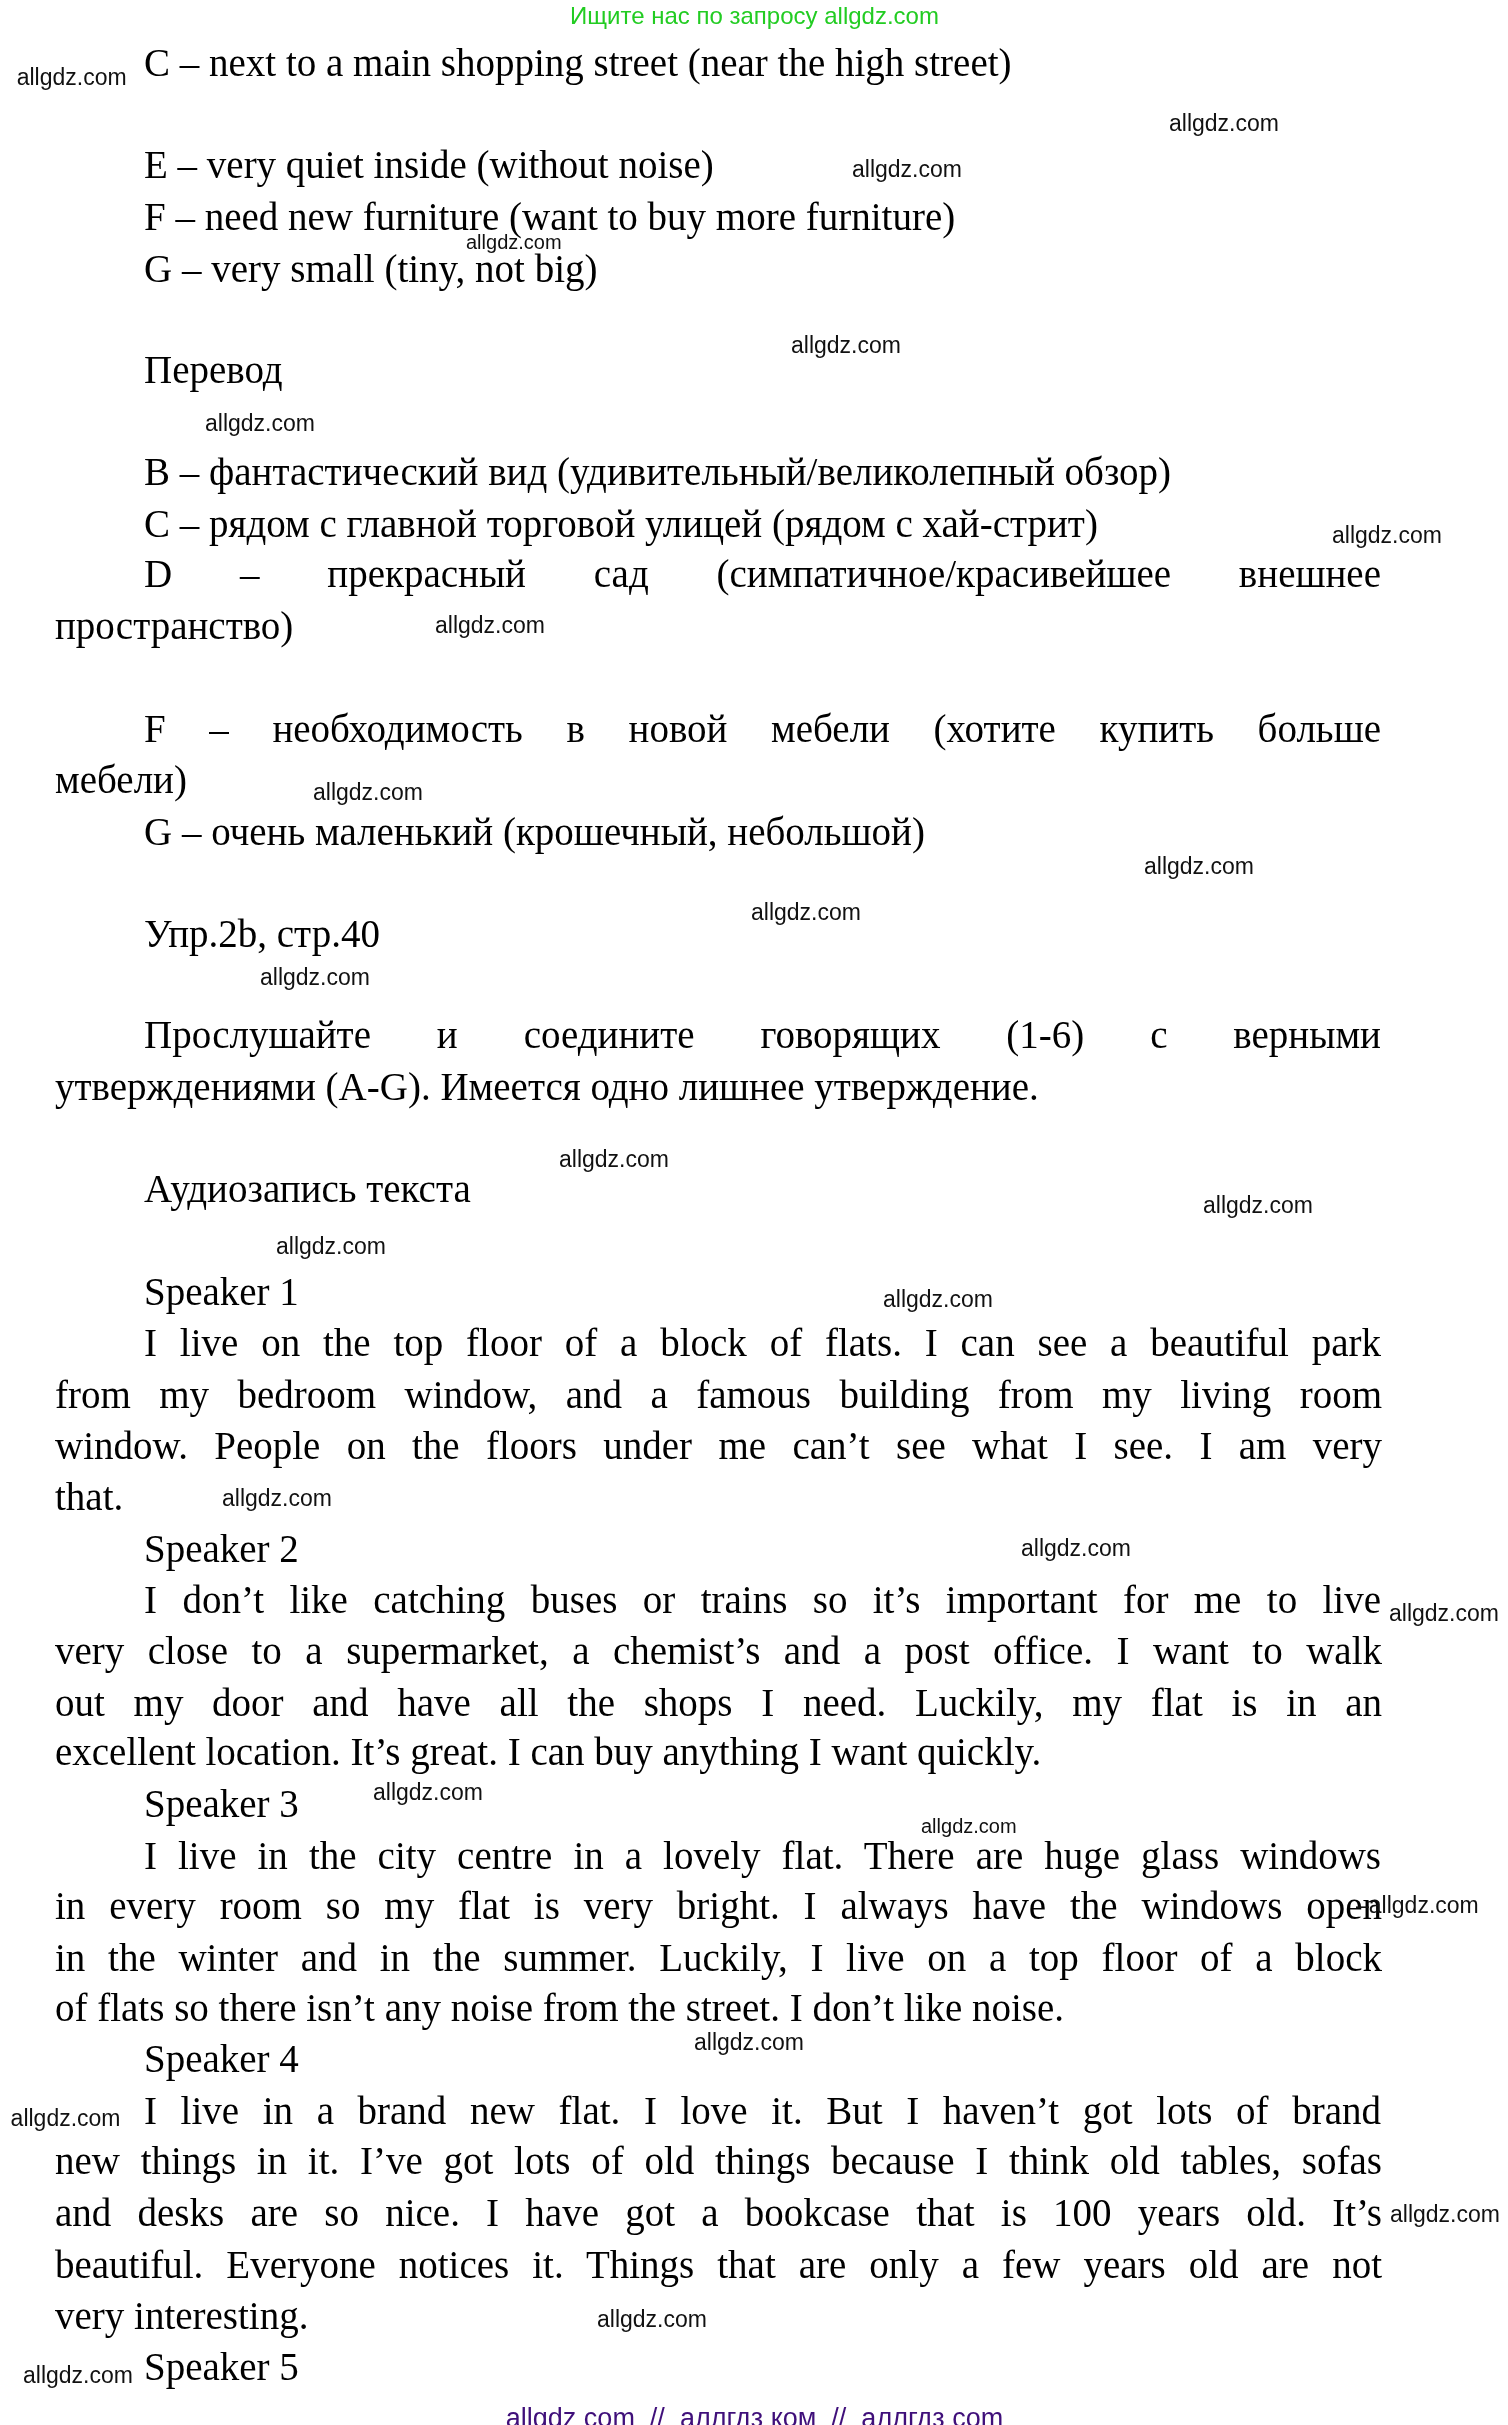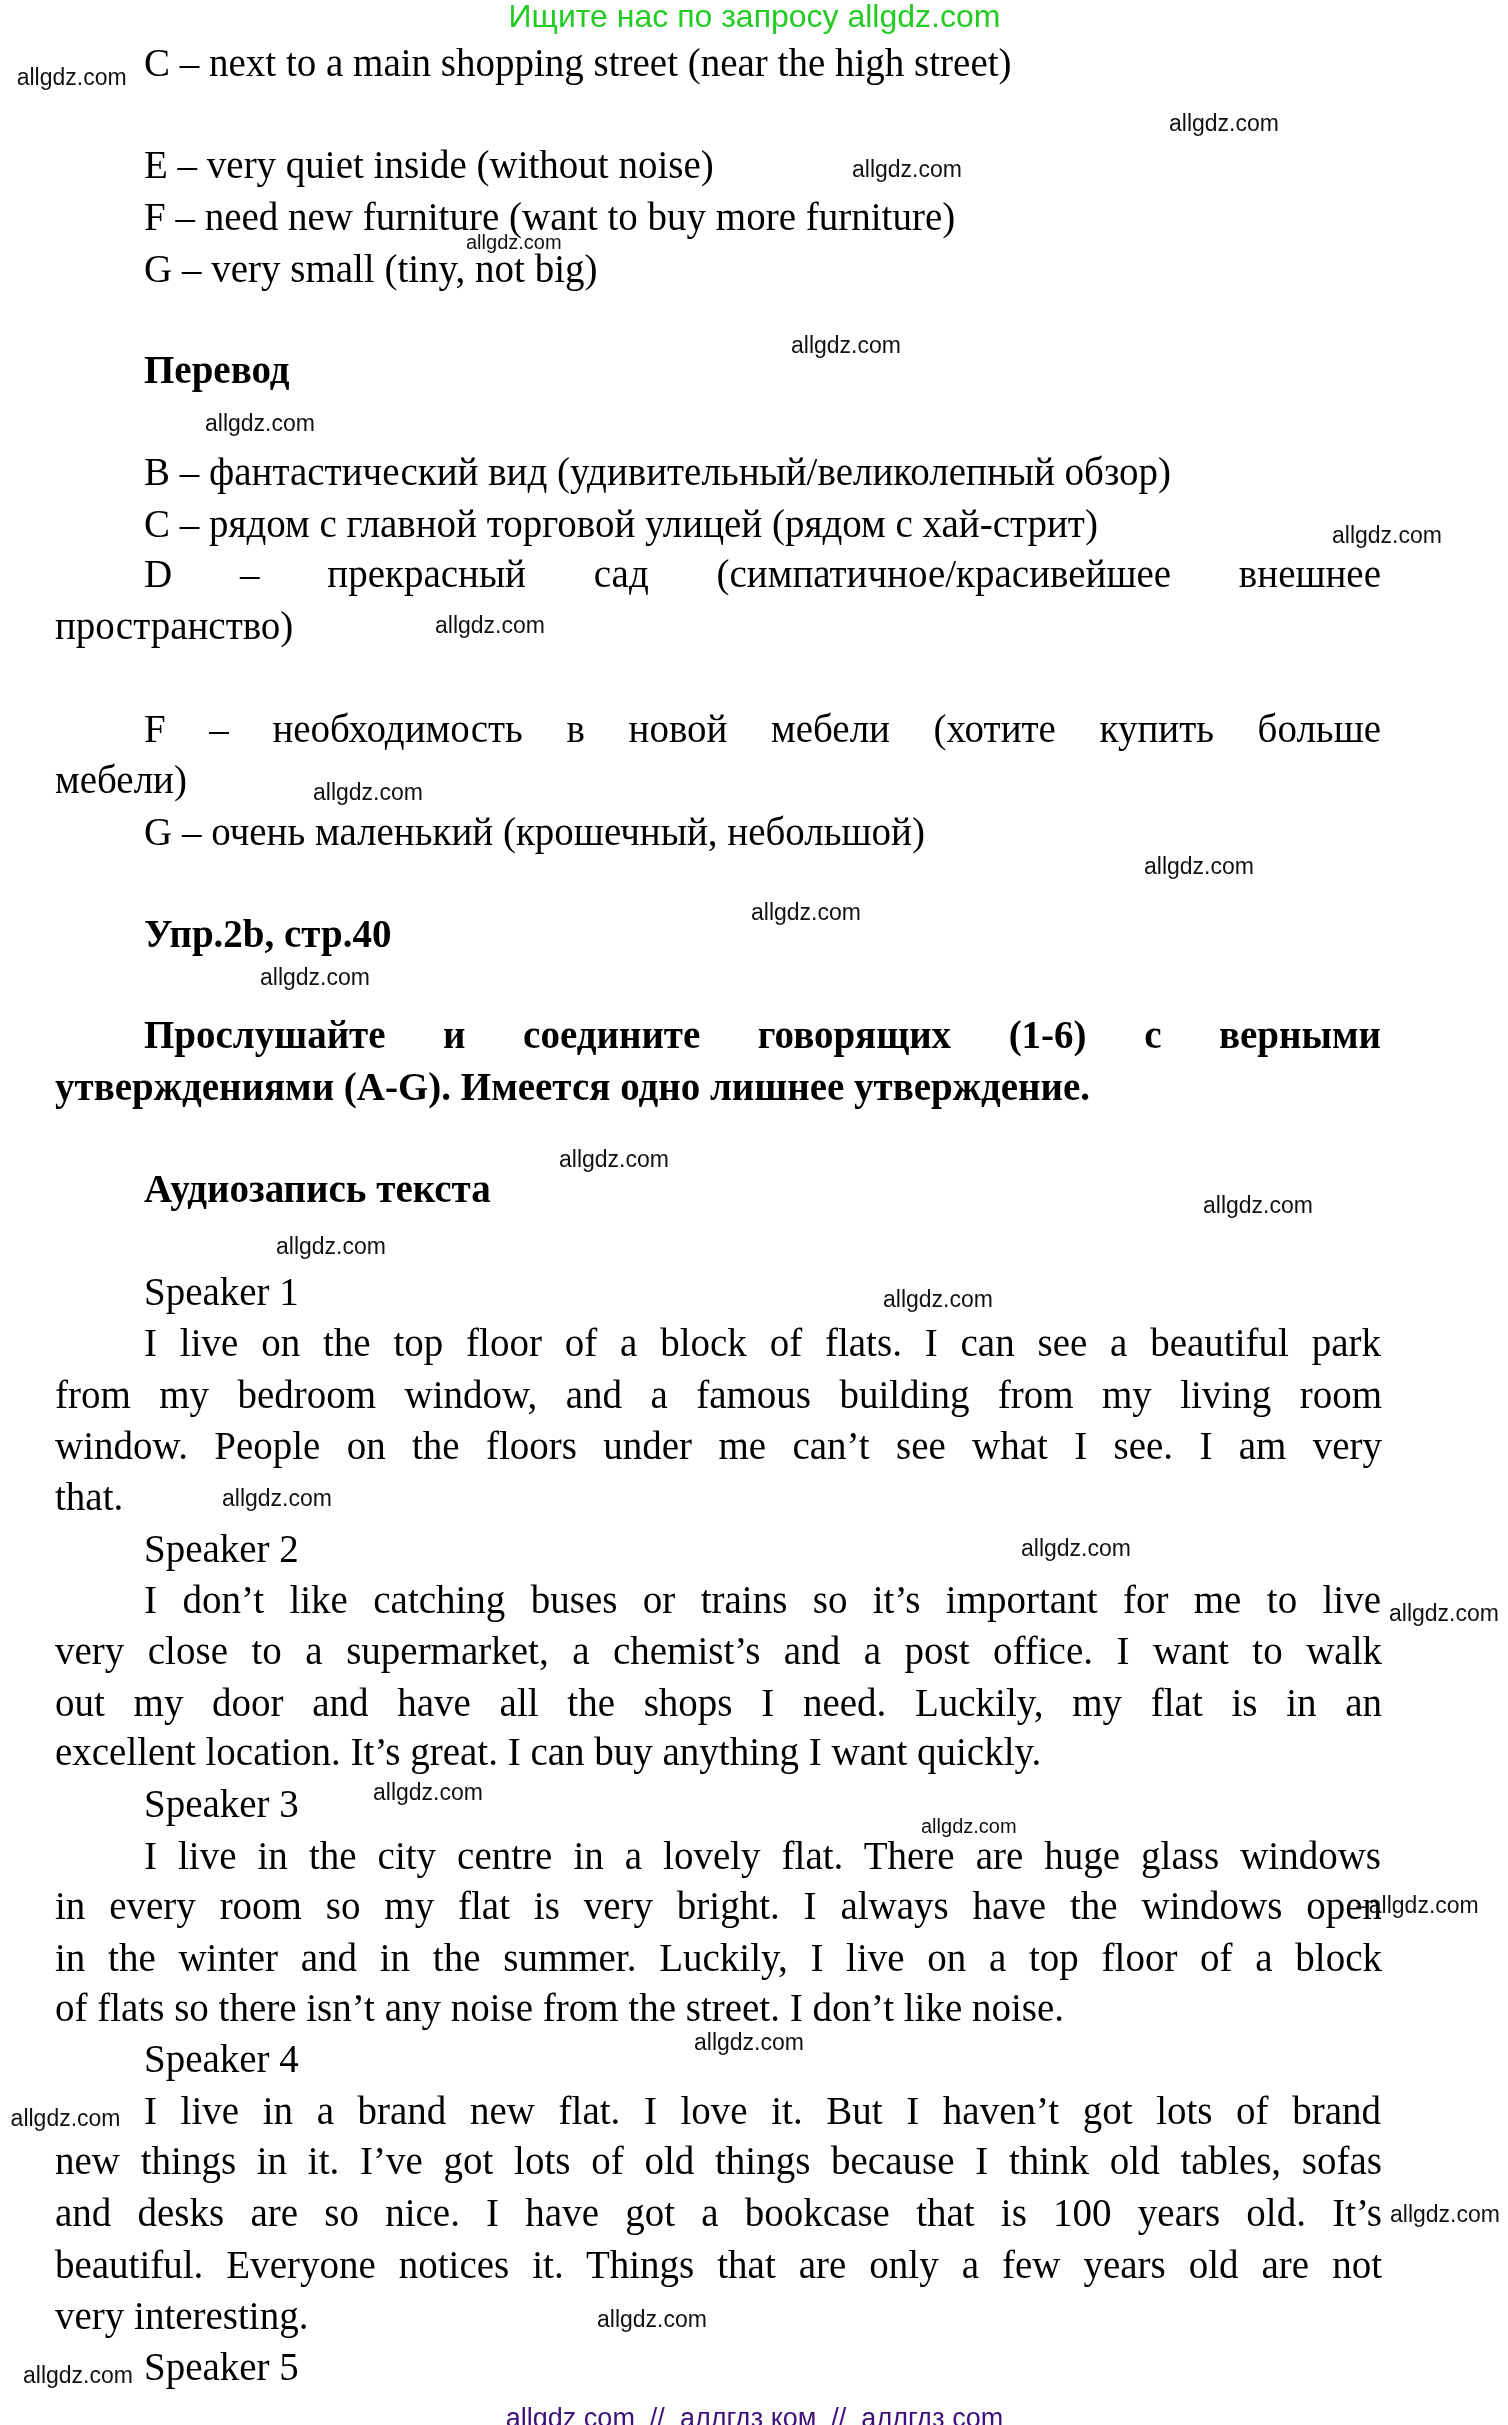--- a/index.html
+++ b/index.html
@@ -17,36 +17,36 @@
     .line.indent { left: 144px; }
     .line.cont { left: 55px; }
     .line.justify {
       width: 1327px;
       text-align: justify;
       text-align-last: justify;
       white-space: normal;
       overflow: hidden;
     }
     .line.justify.indent { width: 1237px; }
-    .bold { font-weight: bold; }
+    .bold { font-weight: normal; }
     .wm {
       position: absolute;
       font-family: "Liberation Sans", "DejaVu Sans", sans-serif;
       font-size: 23px;
       line-height: 26px;
       color: #111111;
       white-space: nowrap;
     }
     .wm.small { font-size: 20px; }
     .banner {
       position: absolute;
       left: 0; width: 1509px;
       text-align: center;
       font-family: "Liberation Sans", "DejaVu Sans", sans-serif;
-      font-size: 32px;
+      font-size: 24px;
       line-height: 30px;
       white-space: pre;
     }
     .banner.top { top: 0.8px; color: #22cc22; }
     .banner.bottom { top: 2403px; color: #3f0f7a; font-size: 27px; }
   </style>
 </head>
 <body>
 
 <div class="page">

